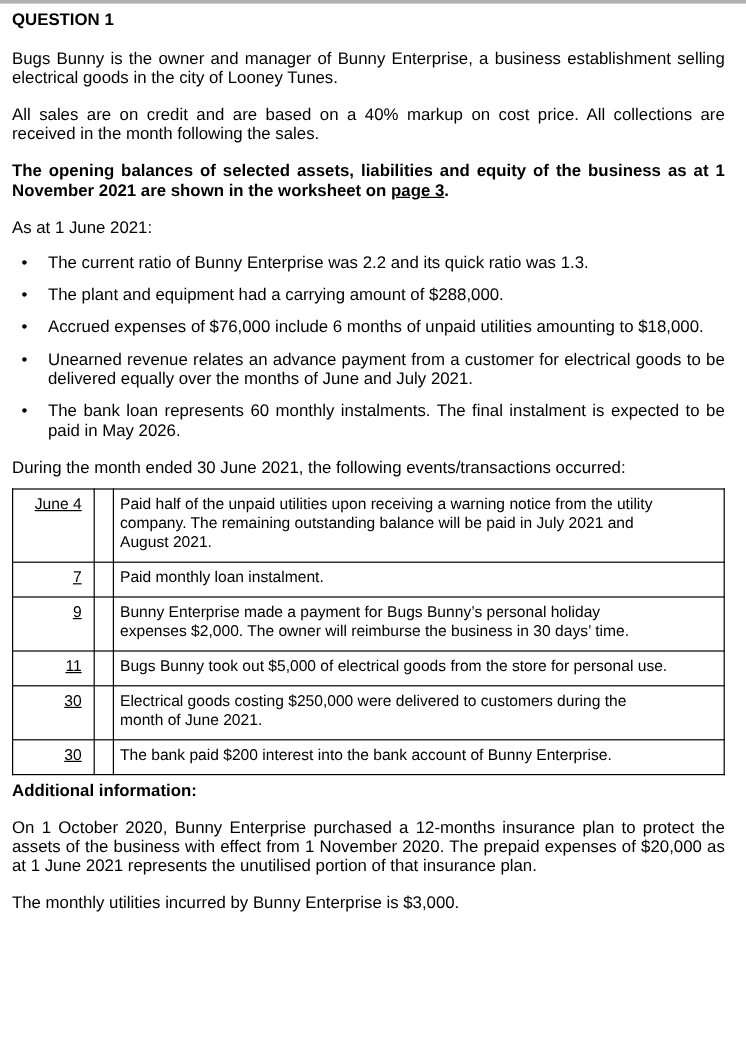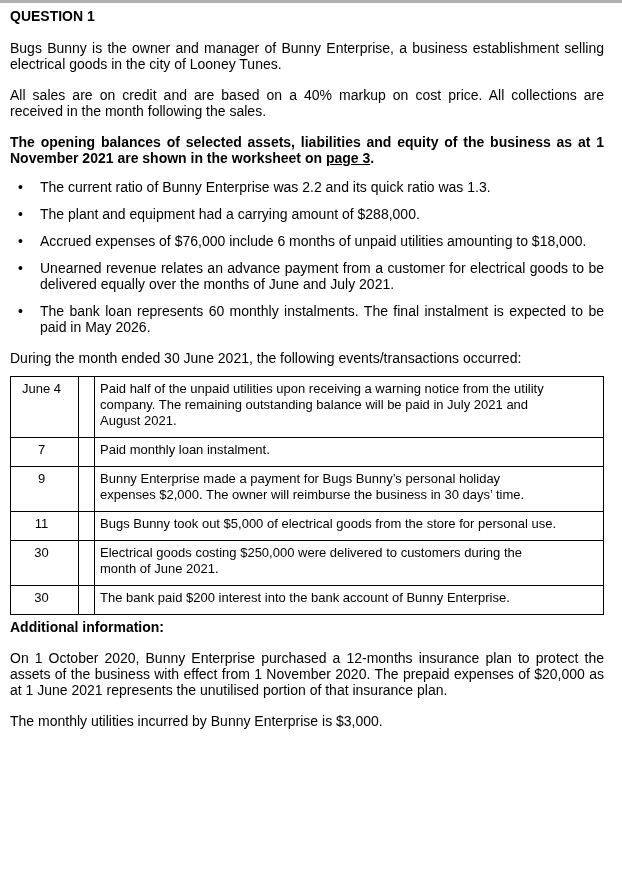--- a/index.html
+++ b/index.html
@@ -53,22 +53,23 @@
     table-layout: fixed;
   }
   table.tx td {
     border: 1px solid #000000;
     vertical-align: top;
     font-size: 13px;
     line-height: 16px;
   }
   td.c-date {
     width: 68px;
-    text-align: center;
+    text-align: right;
     padding: 4px 10px 8px 4px;
+    text-decoration: underline;
   }
   td.c-mid { width: 16px; }
   td.c-desc {
     padding: 4px 6px 8px 5px;
     white-space: pre-line;
   }
   .add-heading { margin-top: 4px; font-weight: bold; }
 </style>
 </head>
 <body>
@@ -78,20 +79,21 @@
 <div>
 
   <h1>QUESTION 1</h1>
 
   <p class="justify" style="margin-top:16px;">Bugs Bunny is the owner and manager of Bunny Enterprise, a business establishment selling electrical goods in the city of Looney Tunes.</p>
 
   <p class="justify">All sales are on credit and are based on a 40% markup on cost price.  All collections are received in the month following the sales.</p>
 
   <p class="justify b"><span>The opening balances of selected assets, liabilities and equity of the business as at 1 November 2021 are shown in the worksheet on </span><span class="u">page 3</span><span>.</span></p>
 
+  <p>As at 1 June 2021:</p>
 
   <ul class="dash-list">
     <li><span class="marker">•</span><span>The current ratio of Bunny Enterprise was 2.2 and its quick ratio was 1.3.</span></li>
     <li><span class="marker">•</span><span>The plant and equipment had a carrying amount of $288,000.</span></li>
     <li><span class="marker">•</span><span>Accrued expenses of $76,000 include 6 months of unpaid utilities amounting to $18,000.</span></li>
     <li><span class="marker">•</span><span>Unearned revenue relates an advance payment from a customer for electrical goods to be delivered equally over the months of June and July 2021.</span></li>
     <li><span class="marker">•</span><span>The bank loan represents 60 monthly instalments.  The final instalment is expected to be paid in May 2026.</span></li>
   </ul>
 
   <p>During the month ended 30 June 2021, the following events/transactions occurred:</p>

